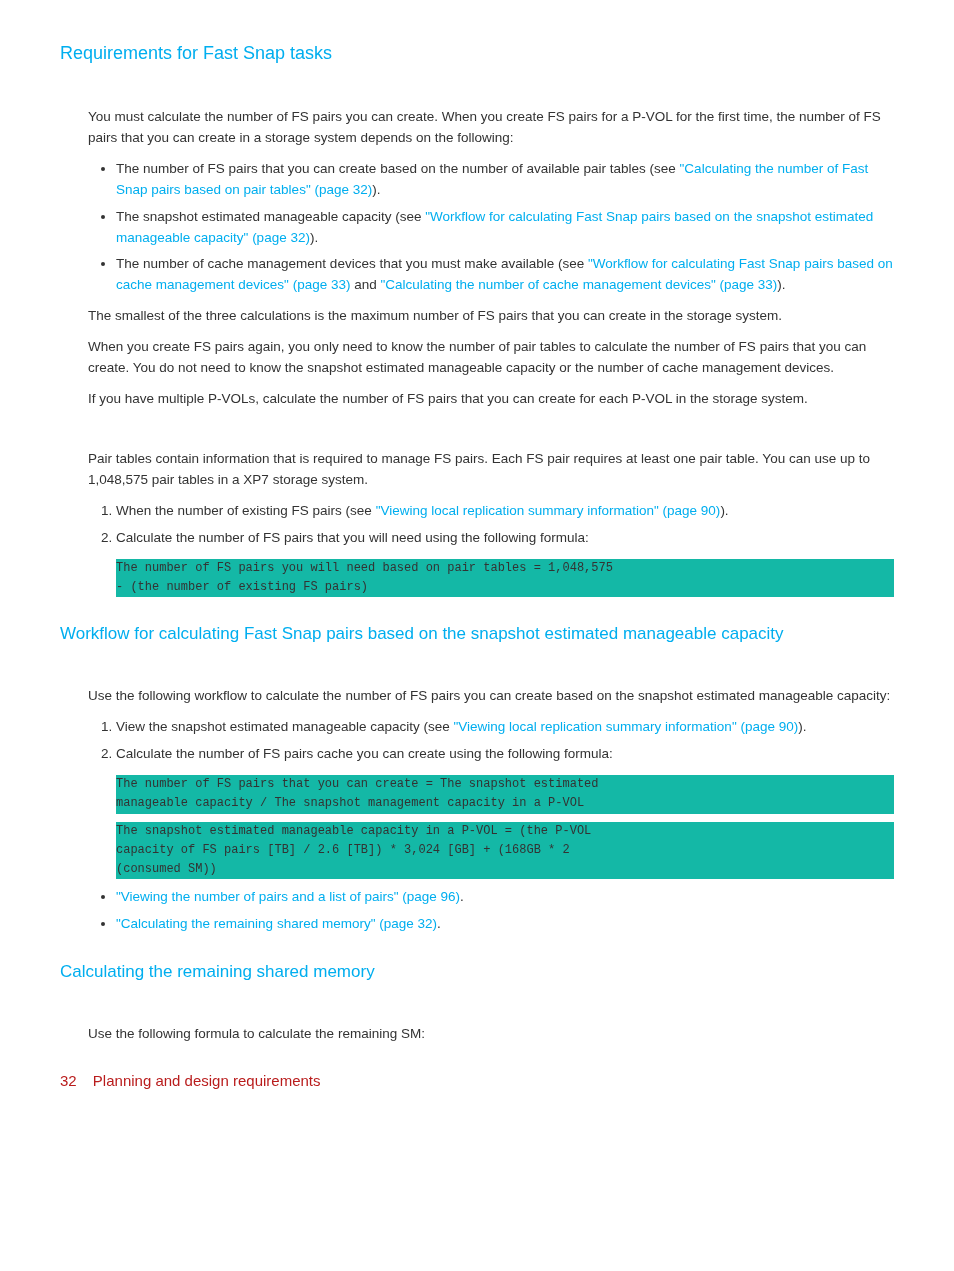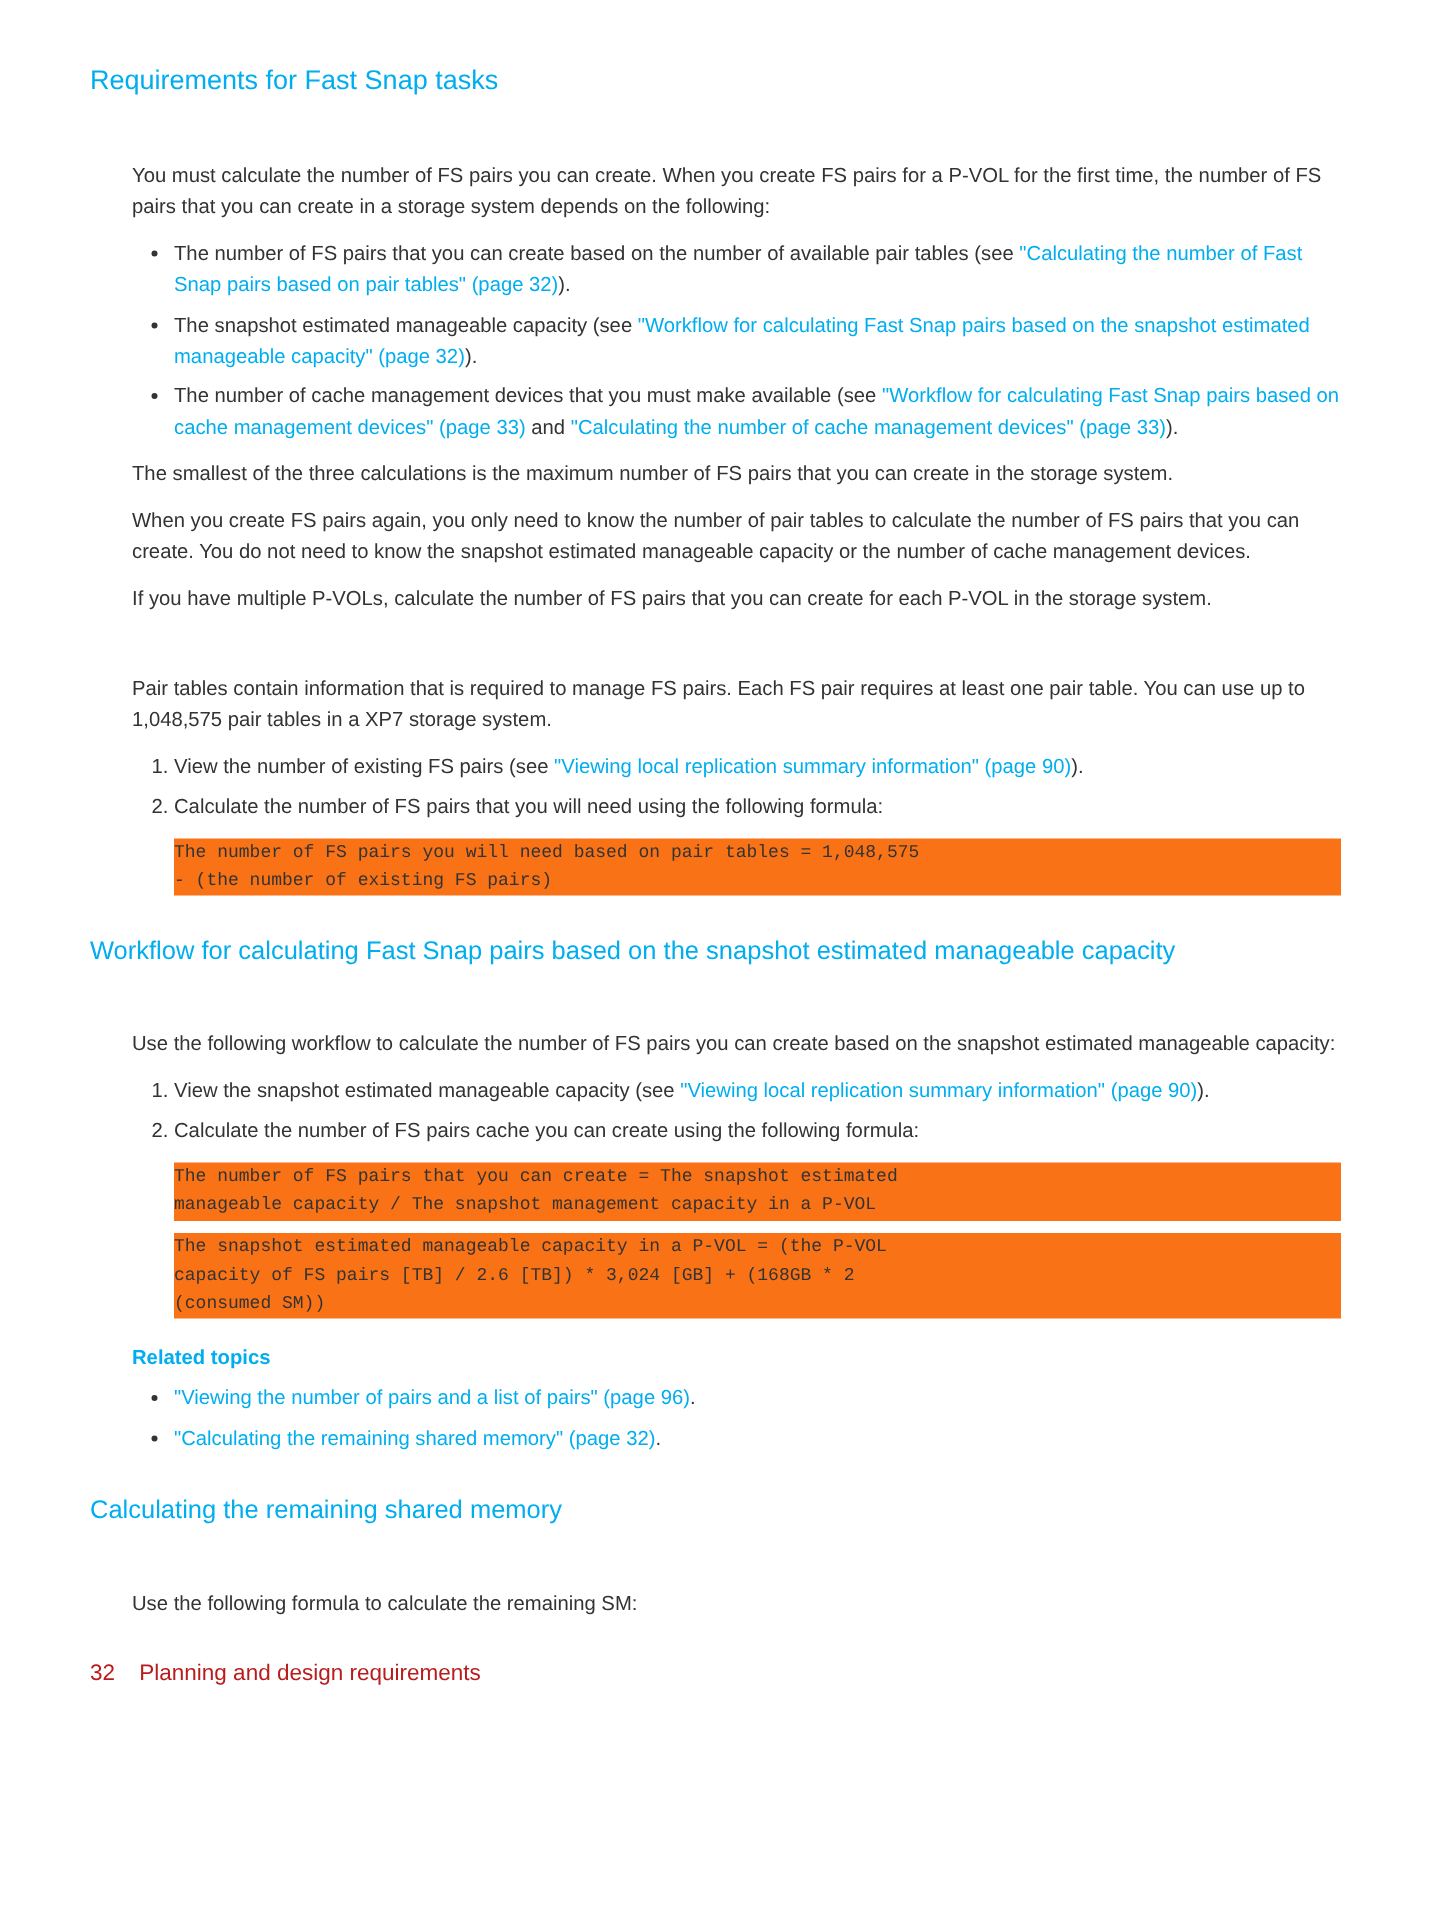--- a/index.html
+++ b/index.html
@@ -49,21 +49,21 @@
       margin-bottom: 6px;
     }
     a, .link {
       color: #00AEEF;
       text-decoration: none;
     }
     .code-block {
       font-family: 'Courier New', Courier, monospace;
       font-size: 12px;
       color: #333;
-      background: #f97316;
+      background: #14b8a6;
       margin: 8px 0 8px 28px;
       line-height: 1.6;
       white-space: pre;
     }
     .indent {
       margin-left: 28px;
       margin-top: 39px;
     }
     .page-footer {
       margin-top: 24px;
@@ -107,21 +107,21 @@
     <p>When you create FS pairs again, you only need to know the number of pair tables to calculate the number of FS pairs that you can create. You do not need to know the snapshot estimated manageable capacity or the number of cache management devices.</p>
     <p>If you have multiple P-VOLs, calculate the number of FS pairs that you can create for each P-VOL in the storage system.</p>
   </div>
 
 
   <div class="indent">
     <p>Pair tables contain information that is required to manage FS pairs. Each FS pair requires at least one pair table. You can use up to 1,048,575 pair tables in a XP7 storage system.</p>
 
     <ol>
       <li>
-        <span>View the number of existing FS pairs (see </span><a class="link">"Viewing local replication summary information" (page 90)</a><span>).</span>
+        <span>When the number of existing FS pairs (see </span><a class="link">"Viewing local replication summary information" (page 90)</a><span>).</span>
       </li>
       <li>Calculate the number of FS pairs that you will need using the following formula:</li>
     </ol>
 
     <pre class="code-block">The number of FS pairs you will need based on pair tables = 1,048,575
 - (the number of existing FS pairs)</pre>
   </div>
 
   <h2 class="section-title">Workflow for calculating Fast Snap pairs based on the snapshot estimated manageable capacity</h2>
 
@@ -136,21 +136,20 @@
     </ol>
 
     <pre class="code-block">The number of FS pairs that you can create = The snapshot estimated
 manageable capacity / The snapshot management capacity in a P-VOL</pre>
 
     <pre class="code-block">The snapshot estimated manageable capacity in a P-VOL = (the P-VOL
 capacity of FS pairs [TB] / 2.6 [TB]) * 3,024 [GB] + (168GB * 2
 (consumed SM))</pre>
 
     <div>
-      <div class="related-topics-heading">Related topics</div>
       <ul>
         <li>
           <a class="link">"Viewing the number of pairs and a list of pairs" (page 96)</a><span>.</span>
         </li>
         <li>
           <a class="link">"Calculating the remaining shared memory" (page 32)</a><span>.</span>
         </li>
       </ul>
     </div>
   </div>

